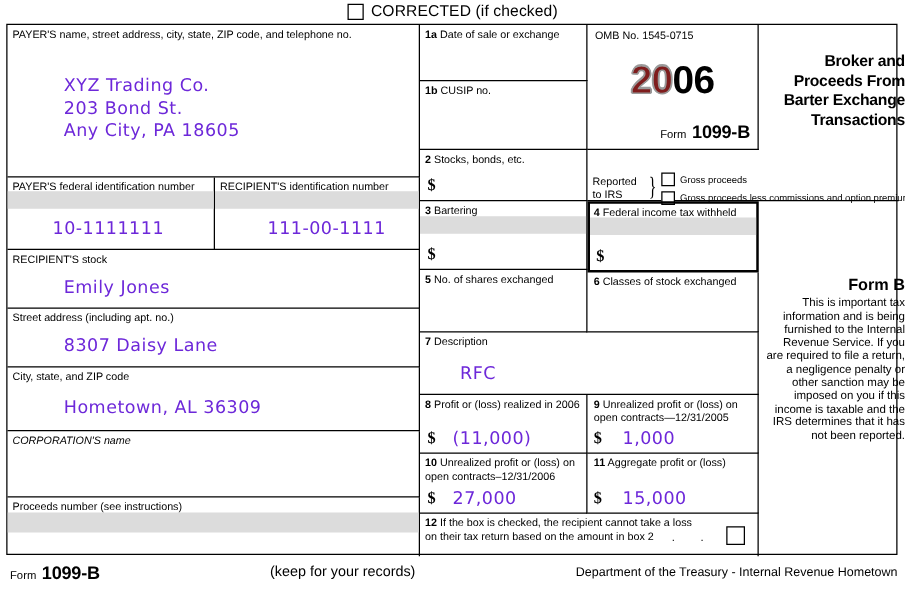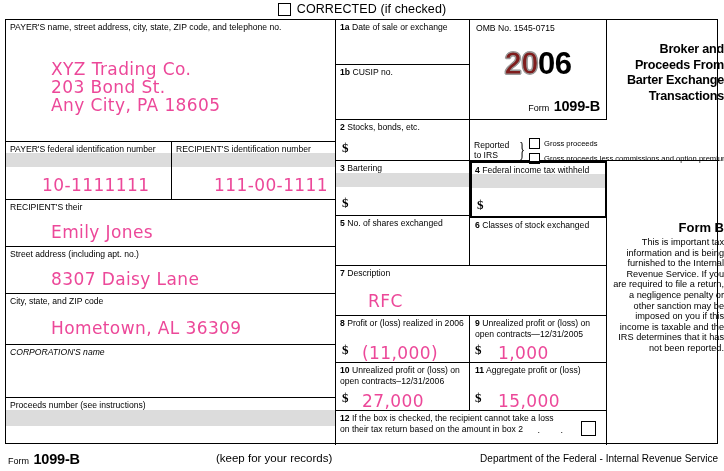--- a/index.html
+++ b/index.html
@@ -77,23 +77,23 @@
   .shade {
     position: absolute;
     background: #dcdcdc;
     left: 0;
     right: 0;
   }
 
   
   .hand {
     font-family: "DejaVu Sans", sans-serif;
-    font-size: 17px;
+    font-size: 14px;
     letter-spacing: 0.4px;
-    color: #ec4899;
+    color: #6d28d9;
   }
   .hand.sm { font-size: 11.5px; }
 
   .dollar {
     position: absolute;
     font-size: 13px;
     font-family: "Liberation Serif", serif;
     font-weight: bold;
   }
 
@@ -264,21 +264,21 @@
       <div class="hand" style="position:absolute;left:36px;top:33px;">10-1111111</div>
     </div>
 
     <div class="cell br bb" style="left:166px;top:122px;width:164px;height:58px;">
       <div class="shade" style="top:11px;height:14px;"></div>
       <div class="cap" style="position:relative;">RECIPIENT'S identification number</div>
       <div class="hand" style="position:absolute;left:42px;top:33px;">111-00-1111</div>
     </div>
 
     <div class="cell br bb" style="left:0;top:180px;width:330px;height:47px;">
-      <div class="cap">RECIPIENT'S their</div>
+      <div class="cap">RECIPIENT'S stock</div>
       <div class="hand" style="position:absolute;left:45px;top:22px;">Emily Jones</div>
     </div>
 
     <div class="cell br bb" style="left:0;top:227px;width:330px;height:47px;">
       <div class="cap">Street address (including apt. no.)</div>
       <div class="hand" style="position:absolute;left:45px;top:22px;">8307 Daisy Lane</div>
     </div>
 
     <div class="cell br bb" style="left:0;top:274px;width:330px;height:51px;">
       <div class="cap">City, state, and ZIP code</div>
@@ -423,15 +423,15 @@
       <div class="body">This is important tax information and is being furnished to the Internal Revenue Service. If you are required to file a return, a negligence penalty or other sanction may be imposed on you if this income is taxable and the IRS determines that it has not been reported.</div>
     </div>
 
   </div>
 
   <div id="footer-form">
     <span class="lbl">Form</span>
     <span class="num">1099-B</span>
   </div>
   <div id="footer-keep">(keep for your records)</div>
-  <div id="footer-dept">Department of the Federal - Internal Revenue Service</div>
+  <div id="footer-dept">Department of the Treasury - Internal Revenue Hometown</div>
 
 </div>
 
 </body></html>

